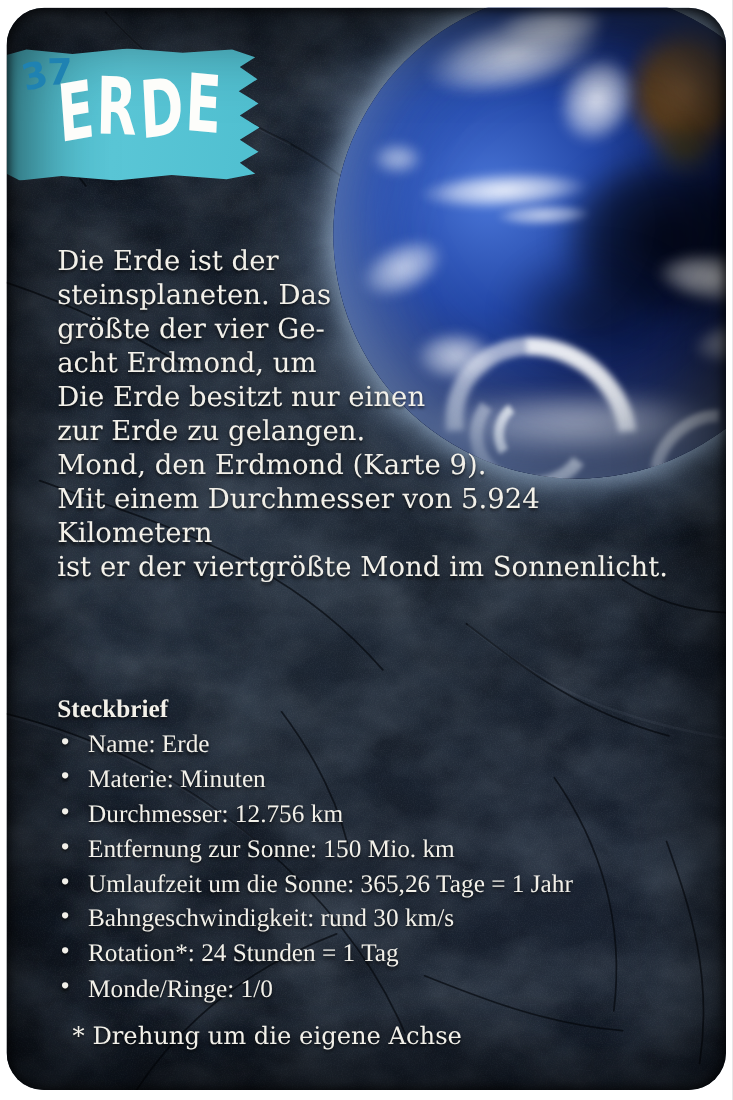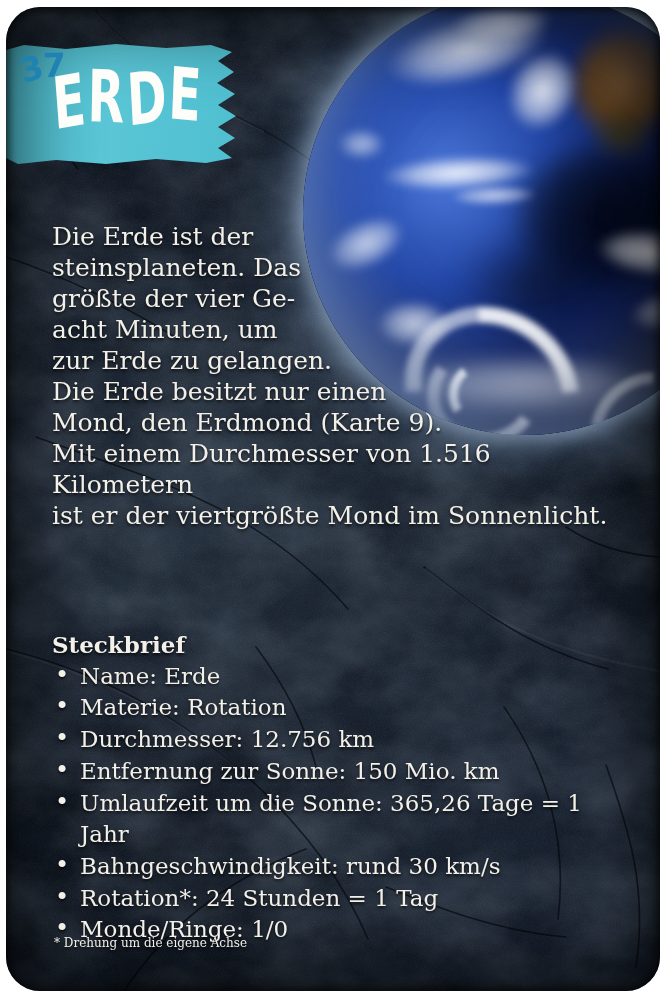--- a/index.html
+++ b/index.html
@@ -78,25 +78,25 @@
   .card-title span:nth-child(2){transform:rotate(3deg) translateY(-2px);}
   .card-title span:nth-child(3){transform:rotate(-3deg) translateY(1px);}
   .card-title span:nth-child(4){transform:rotate(5deg) translateY(-1px);}
   .card-number span:nth-child(1){transform:rotate(-8deg);}
   .card-number span:nth-child(2){transform:rotate(5deg) translateY(-1px);}
   
   .textlayer{position:absolute;inset:0;z-index:7;color:var(--text_white,#f2f0e9);}
   .intro{position:absolute;left:46px;top:214px;width:575px;font-size:25px;line-height:31px;
       text-shadow:0 2px 3px rgba(0,0,0,.7);}
   .steckbrief{position:absolute;left:46px;top:622px;width:585px;font-size:23px;line-height:31.7px;
-      text-shadow:0 2px 3px rgba(0,0,0,.7);}
+      text-shadow:0 2px 3px rgba(0,0,0,.7);font-family:Liberation Serif, serif;}
   .steck-heading{font-weight:bold;}
   .steck-item{position:relative;padding-left:28px;}
   .steck-item::before{content:"\2022";position:absolute;left:3px;top:-1px;font-size:24px;}
-  .footnote{position:absolute;left:48px;top:924px;font-size:12px;line-height:24px;
+  .footnote{position:absolute;left:60px;top:924px;font-size:22px;line-height:24px;
       text-shadow:0 2px 3px rgba(0,0,0,.7);}
 </style>
 </head>
 <body>
 
 <div class="stage">
   <div class="card">
 
     <svg class="texture" viewBox="0 0 654 984" xmlns="http://www.w3.org/2000/svg" aria-hidden="true">
       <defs>
@@ -167,32 +167,32 @@
 
     <div class="banner"></div>
     <div class="card-number letterized"><span>3</span><span>7</span></div>
     <div class="card-title letterized"><span>E</span><span>R</span><span>D</span><span>E</span></div>
 
     <div class="textlayer">
       <div class="intro">
         <div>Die Erde ist der</div>
         <div>steinsplaneten. Das</div>
         <div>größte der vier Ge-</div>
-        <div>acht Minuten, um</div>
+        <div>acht Erdmond, um</div>
+        <div>Die Erde besitzt nur einen</div>
         <div>zur Erde zu gelangen.</div>
-        <div>Die Erde besitzt nur einen</div>
         <div>Mond, den Erdmond (Karte 9).</div>
-        <div>Mit einem Durchmesser von 1.516 Kilometern</div>
+        <div>Mit einem Durchmesser von 5.924 Kilometern</div>
         <div>ist er der viertgrößte Mond im Sonnenlicht.</div>
       </div>
 
       <div class="steckbrief">
         <div class="steck-heading">Steckbrief</div>
         <div class="steck-item">Name: Erde</div>
-        <div class="steck-item">Materie: Rotation</div>
+        <div class="steck-item">Materie: Minuten</div>
         <div class="steck-item">Durchmesser: 12.756 km</div>
         <div class="steck-item">Entfernung zur Sonne: 150 Mio. km</div>
         <div class="steck-item">Umlaufzeit um die Sonne: 365,26 Tage = 1 Jahr</div>
         <div class="steck-item">Bahngeschwindigkeit: rund 30 km/s</div>
         <div class="steck-item">Rotation*: 24 Stunden = 1 Tag</div>
         <div class="steck-item">Monde/Ringe: 1/0</div>
       </div>
 
       <div class="footnote">* Drehung um die eigene Achse</div>
     </div>

